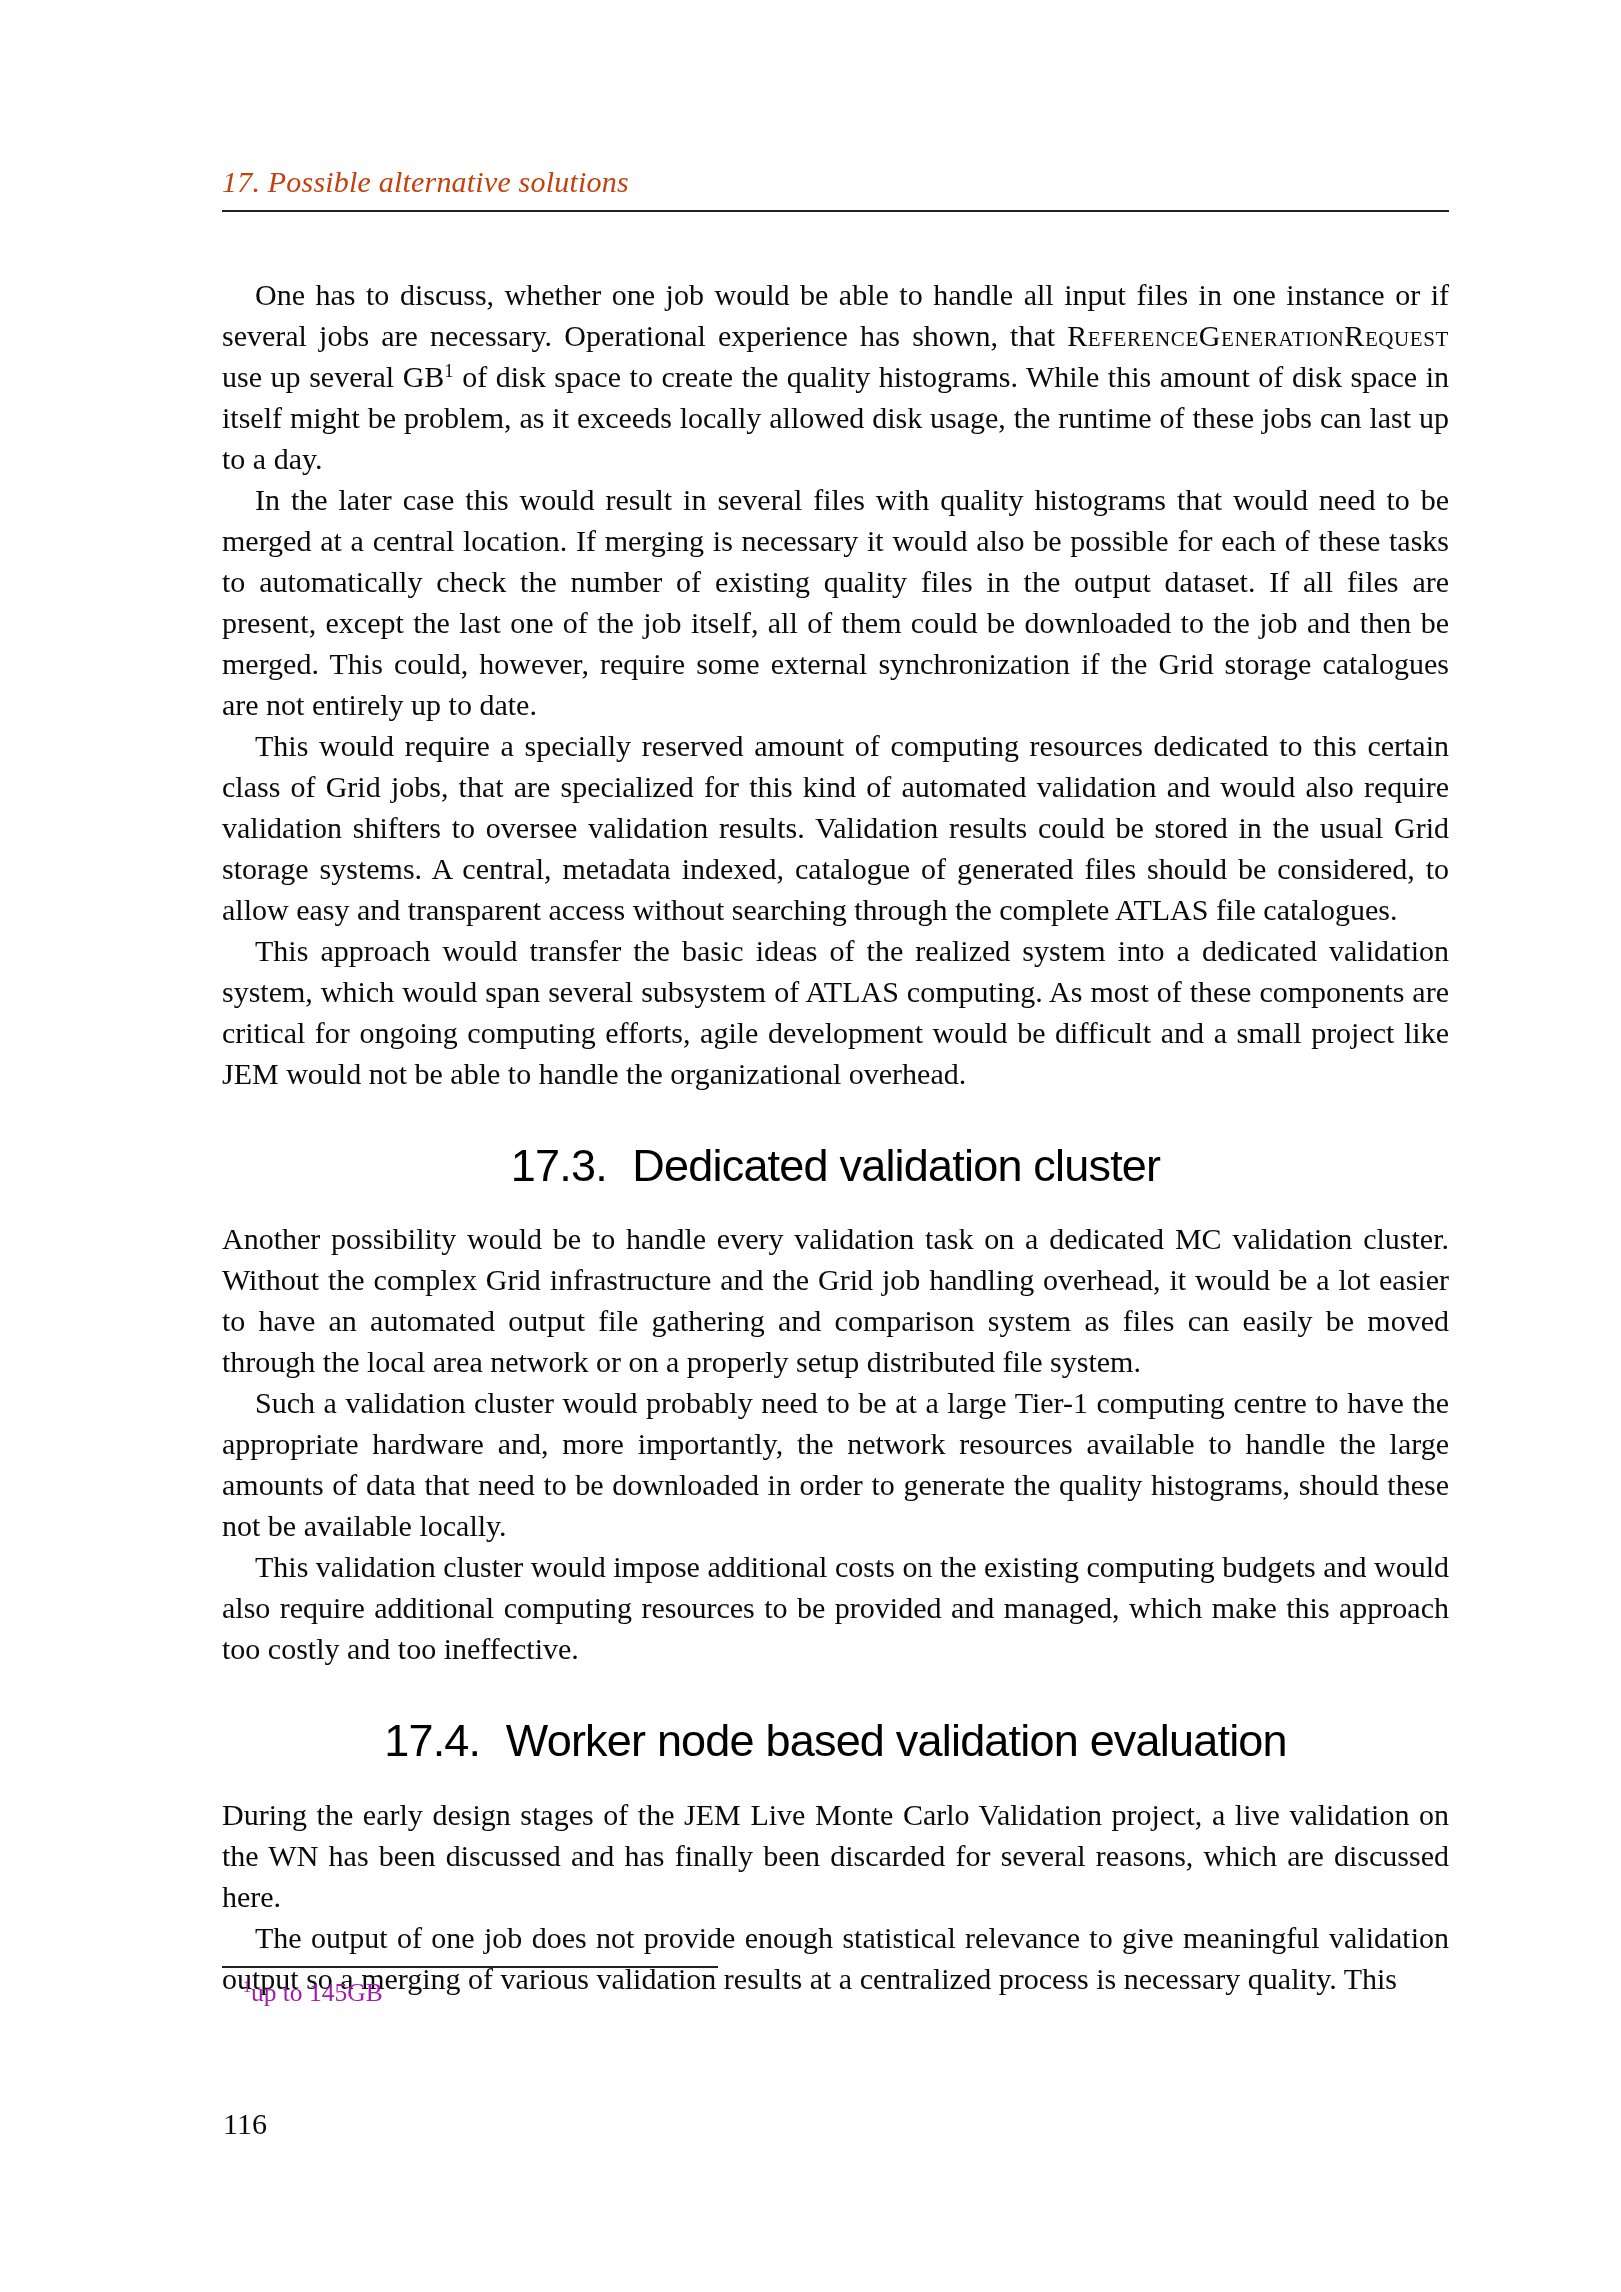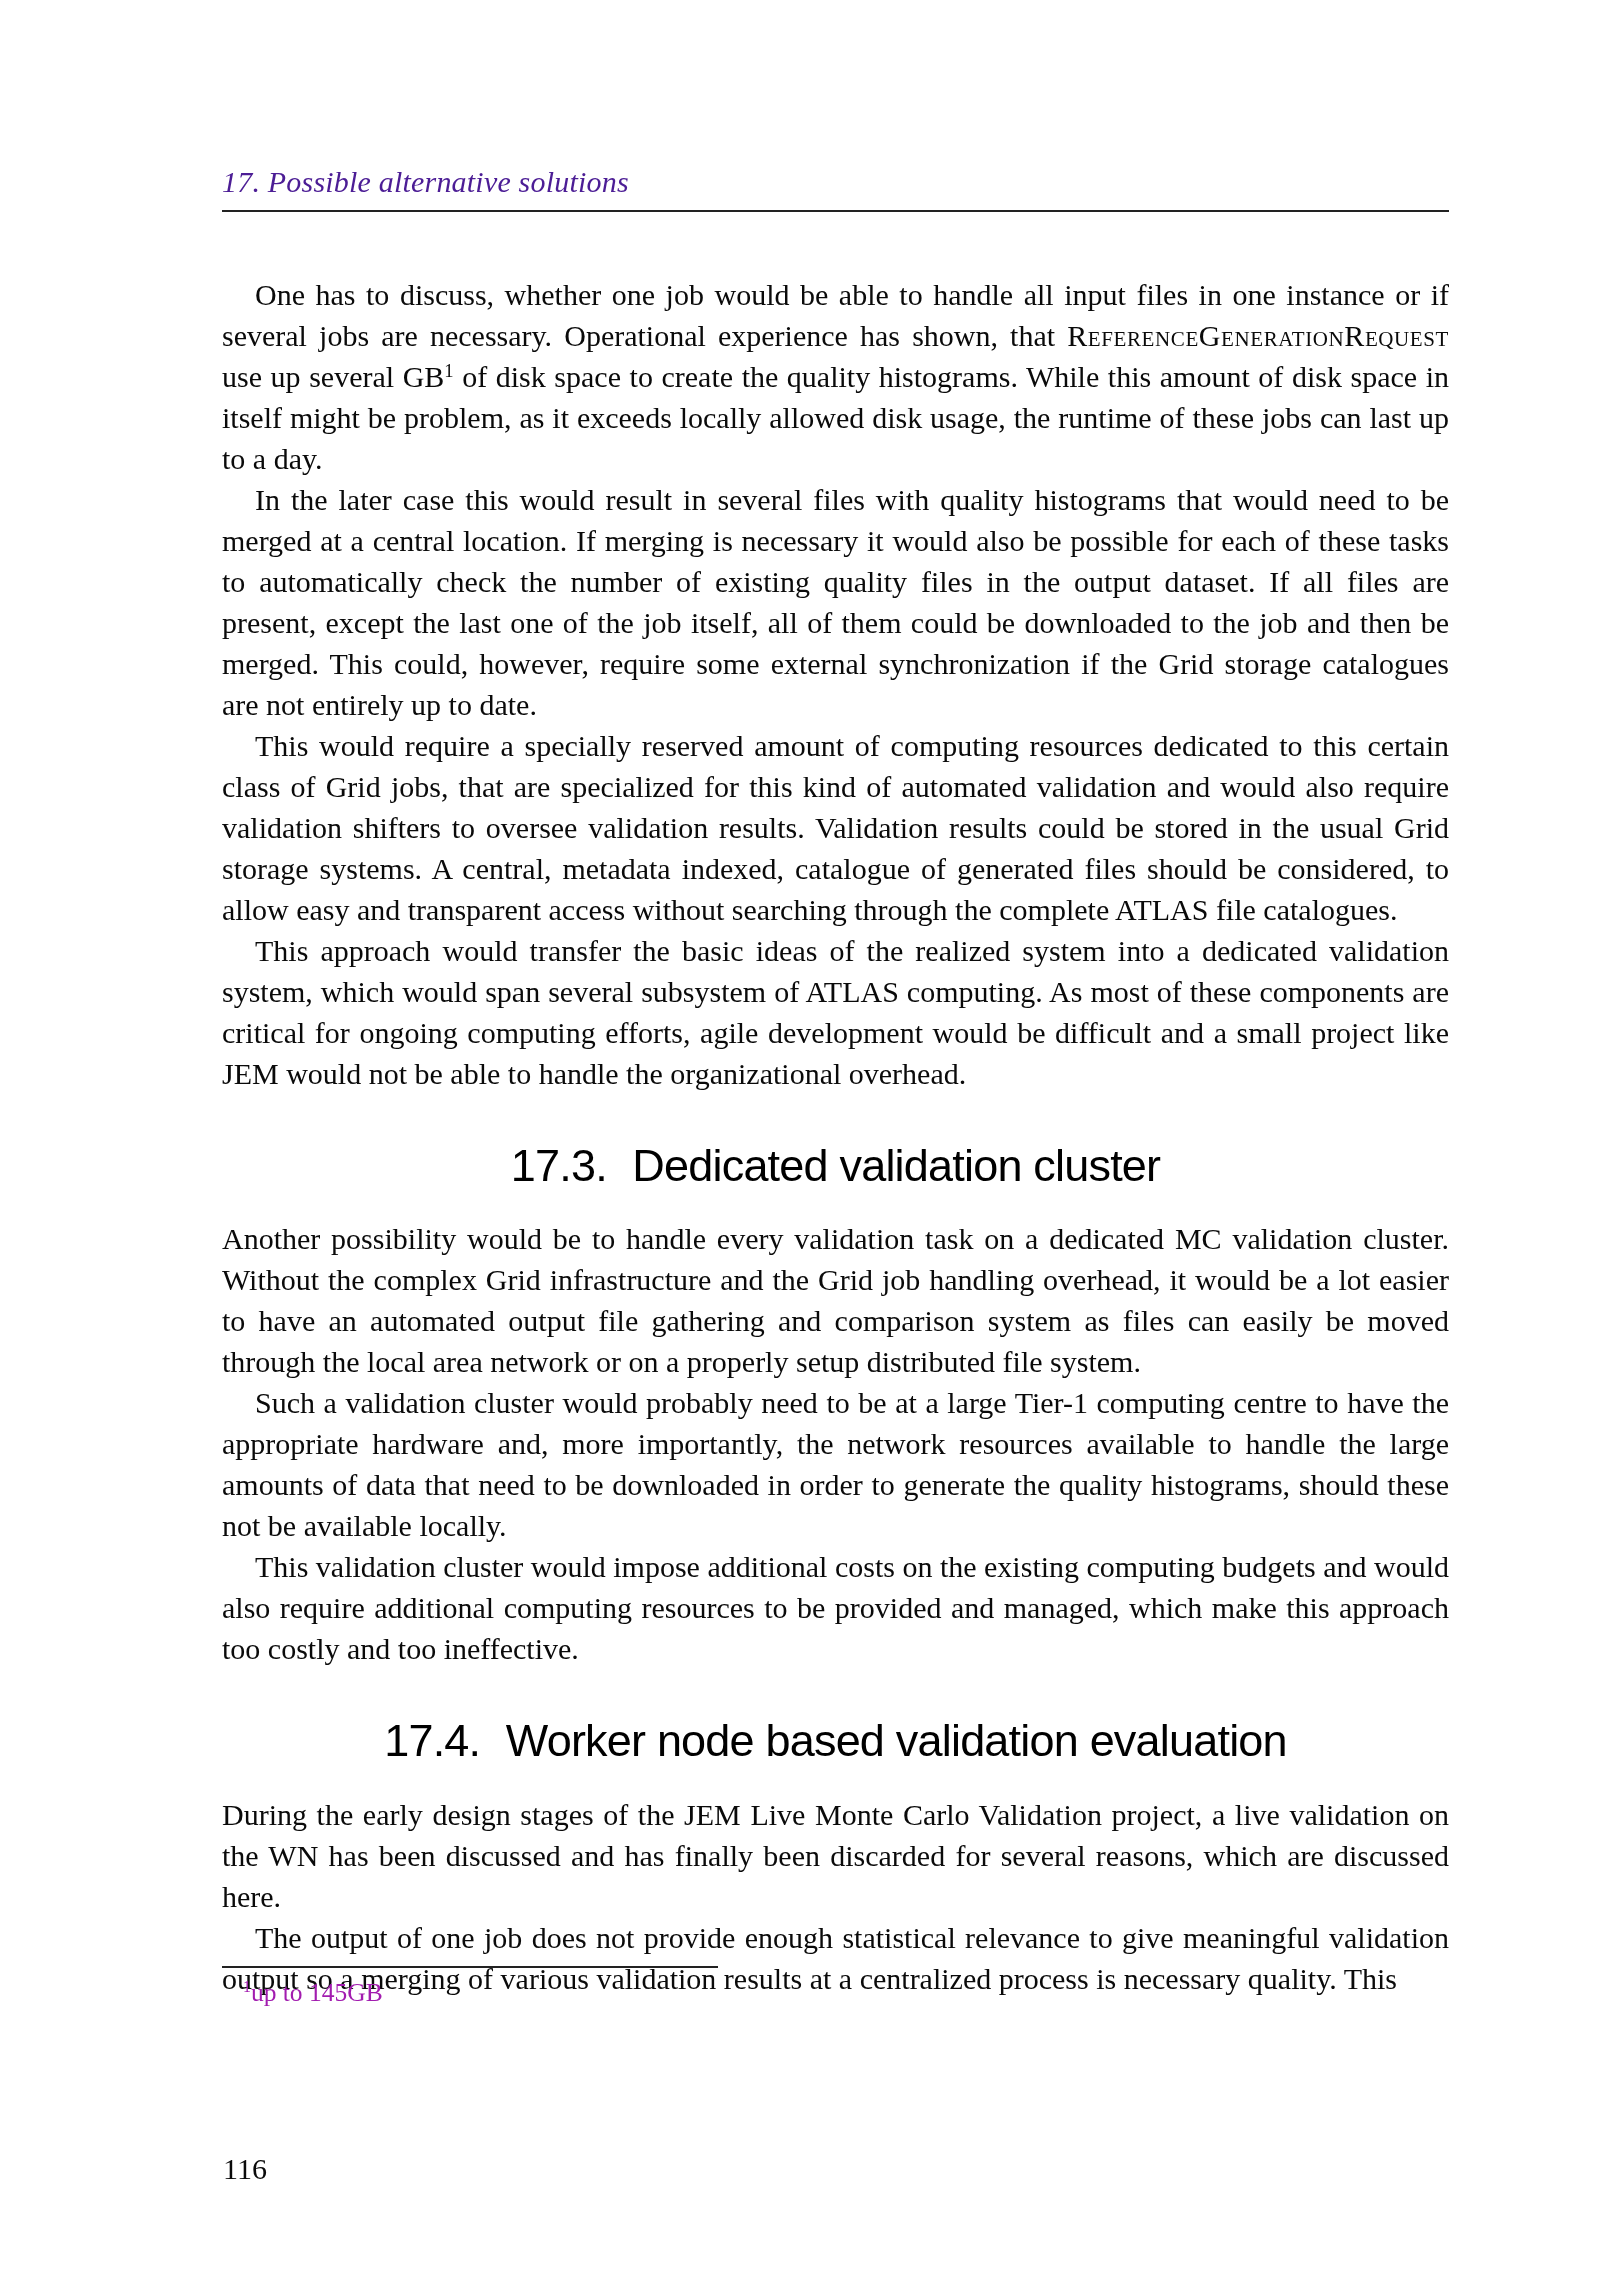--- a/index.html
+++ b/index.html
@@ -17,21 +17,21 @@
     overflow: hidden;
   }
   .running-header {
     position: absolute;
     left: 222px;
     top: 165px;
     width: 1227px;
     font-style: italic;
     font-size: 30px;
     letter-spacing: 0.2px;
-    color: #4c1d95;
+    color: #c2410c;
   }
   .header-rule {
     position: absolute;
     left: 222px;
     top: 210px;
     width: 1227px;
     height: 2px;
     background: #222222;
   }
   .body-text {
@@ -91,21 +91,20 @@
     font-size: 25.5px;
     line-height: 33px;
     color: #a21caf;
   }
   .page-number {
     position: absolute;
     left: 223px;
     top: 2107px;
     font-size: 30px;
     color: #0a0a0a;
-    margin-top: 45px;
   }
 </style>
 </head>
 <body>
 
 <div class="page">
 
   <div class="running-header">17.  Possible alternative solutions</div>
 
   <div class="header-rule"></div>

